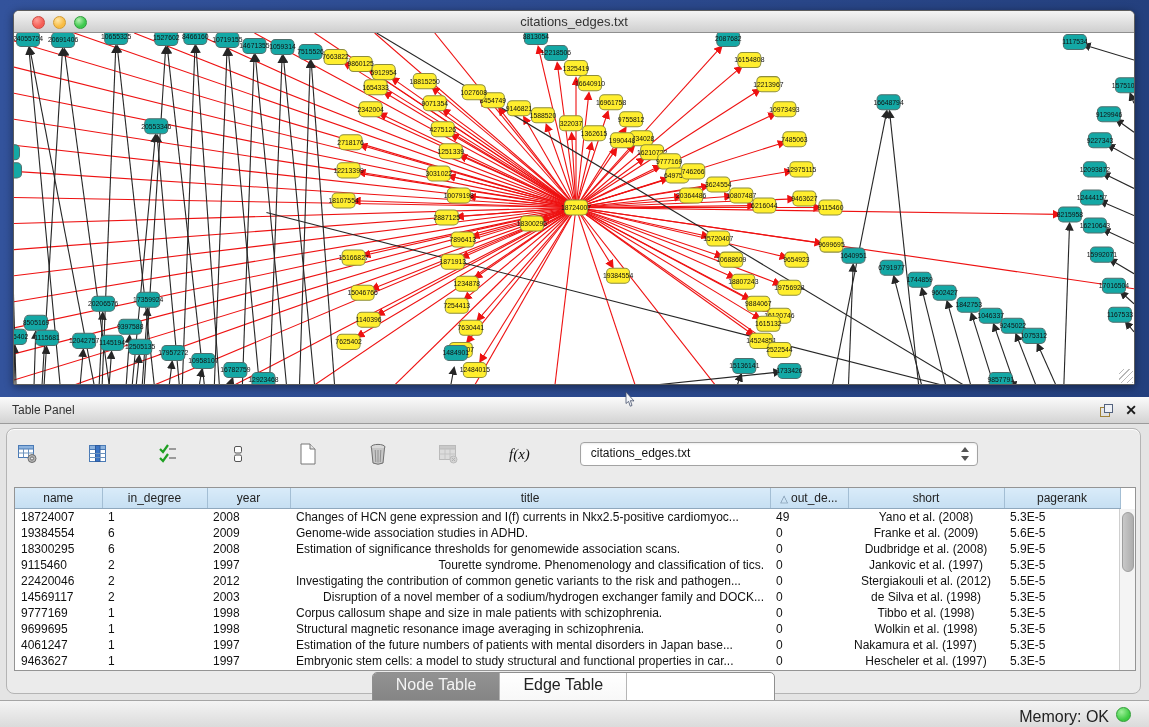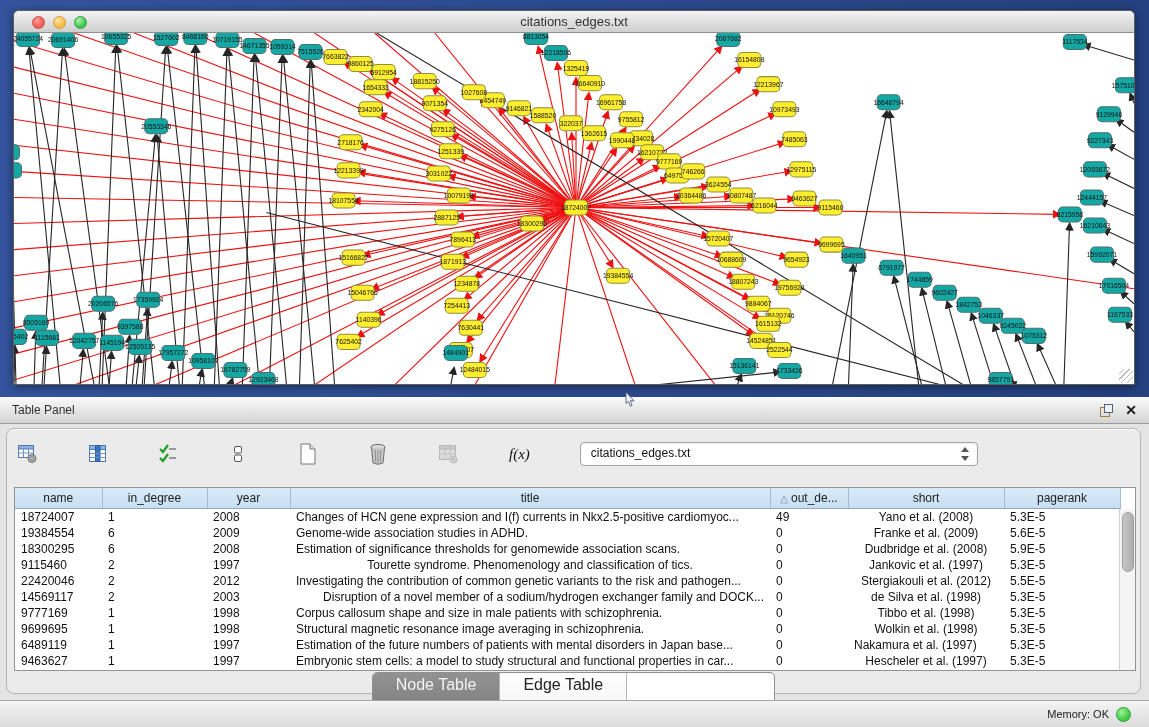--- a/index.html
+++ b/index.html
@@ -73,21 +73,21 @@
   .tabbar{position:absolute;left:0;top:243px;width:100%;display:flex;justify-content:center;}
   .seg{display:inline-flex;border:1px solid #8f8f8f;border-radius:5px;overflow:hidden;
     background:#fff;box-shadow:0 1px 1px rgba(255,255,255,.8);}
   .seg .tab{padding:3px 23px;font-size:16px;color:#222;background:linear-gradient(#ffffff,#efefef);
     border-right:1px solid #b5b5b5;cursor:default;}
   .seg .tab:last-child{border-right:none;margin-top:36px;}
   .seg .tab.active{background:linear-gradient(#929292,#757575);color:#f4f4f4;}
 
   .statusbar{position:absolute;left:0;bottom:0;width:1149px;height:27px;
     background:linear-gradient(#f4f4f4,#dbdbdb);border-top:1px solid #a5a5a5;box-sizing:border-box;}
-  .mem{position:absolute;right:40px;top:7px;font-size:11px;color:#222;}
+  .mem{position:absolute;right:40px;top:7px;font-size:16px;color:#222;}
   .memdot{position:absolute;right:18px;top:6px;width:13px;height:13px;border-radius:50%;
     background:radial-gradient(circle at 35% 30%,#9ef09a,#3ecb43 65%);border:1px solid #2c9e33;}
 </style>
 </head>
 <body>
 
 <div id="app">
 
   <div class="desktop">
     <div class="net-window">
@@ -647,21 +647,21 @@
                 <td style="text-align: left;">2008</td>
                 <td style="text-align: left;">Estimation of significance thresholds for genomewide association scans.</td>
                 <td style="text-align: left;">0</td>
                 <td style="text-align: center;">Dudbridge et al. (2008)</td>
                 <td style="text-align: left;">5.9E-5</td>
               </tr>
               <tr>
                 <td style="text-align: left;">9115460</td>
                 <td style="text-align: left;">2</td>
                 <td style="text-align: left;">1997</td>
-                <td style="text-align: center;">Tourette syndrome. Phenomenology and classification of tics.</td>
+                <td style="text-align: right;">Tourette syndrome. Phenomenology and classification of tics.</td>
                 <td style="text-align: left;">0</td>
                 <td style="text-align: center;">Jankovic et al. (1997)</td>
                 <td style="text-align: left;">5.3E-5</td>
               </tr>
               <tr>
                 <td style="text-align: left;">22420046</td>
                 <td style="text-align: left;">2</td>
                 <td style="text-align: left;">2012</td>
                 <td style="text-align: left;">Investigating the contribution of common genetic variants to the risk and pathogen...</td>
                 <td style="text-align: left;">0</td>
@@ -689,21 +689,21 @@
               <tr>
                 <td style="text-align: left;">9699695</td>
                 <td style="text-align: left;">1</td>
                 <td style="text-align: left;">1998</td>
                 <td style="text-align: left;">Structural magnetic resonance image averaging in schizophrenia.</td>
                 <td style="text-align: left;">0</td>
                 <td style="text-align: center;">Wolkin et al. (1998)</td>
                 <td style="text-align: left;">5.3E-5</td>
               </tr>
               <tr>
-                <td style="text-align: left;">6489119</td>
+                <td style="text-align: left;">4061247</td>
                 <td style="text-align: left;">1</td>
                 <td style="text-align: left;">1997</td>
                 <td style="text-align: left;">Estimation of the future numbers of patients with mental disorders in Japan base...</td>
                 <td style="text-align: left;">0</td>
                 <td style="text-align: left;">Nakamura et al. (1997)</td>
                 <td style="text-align: left;">5.3E-5</td>
               </tr>
               <tr>
                 <td style="text-align: left;">9463627</td>
                 <td style="text-align: left;">1</td>

